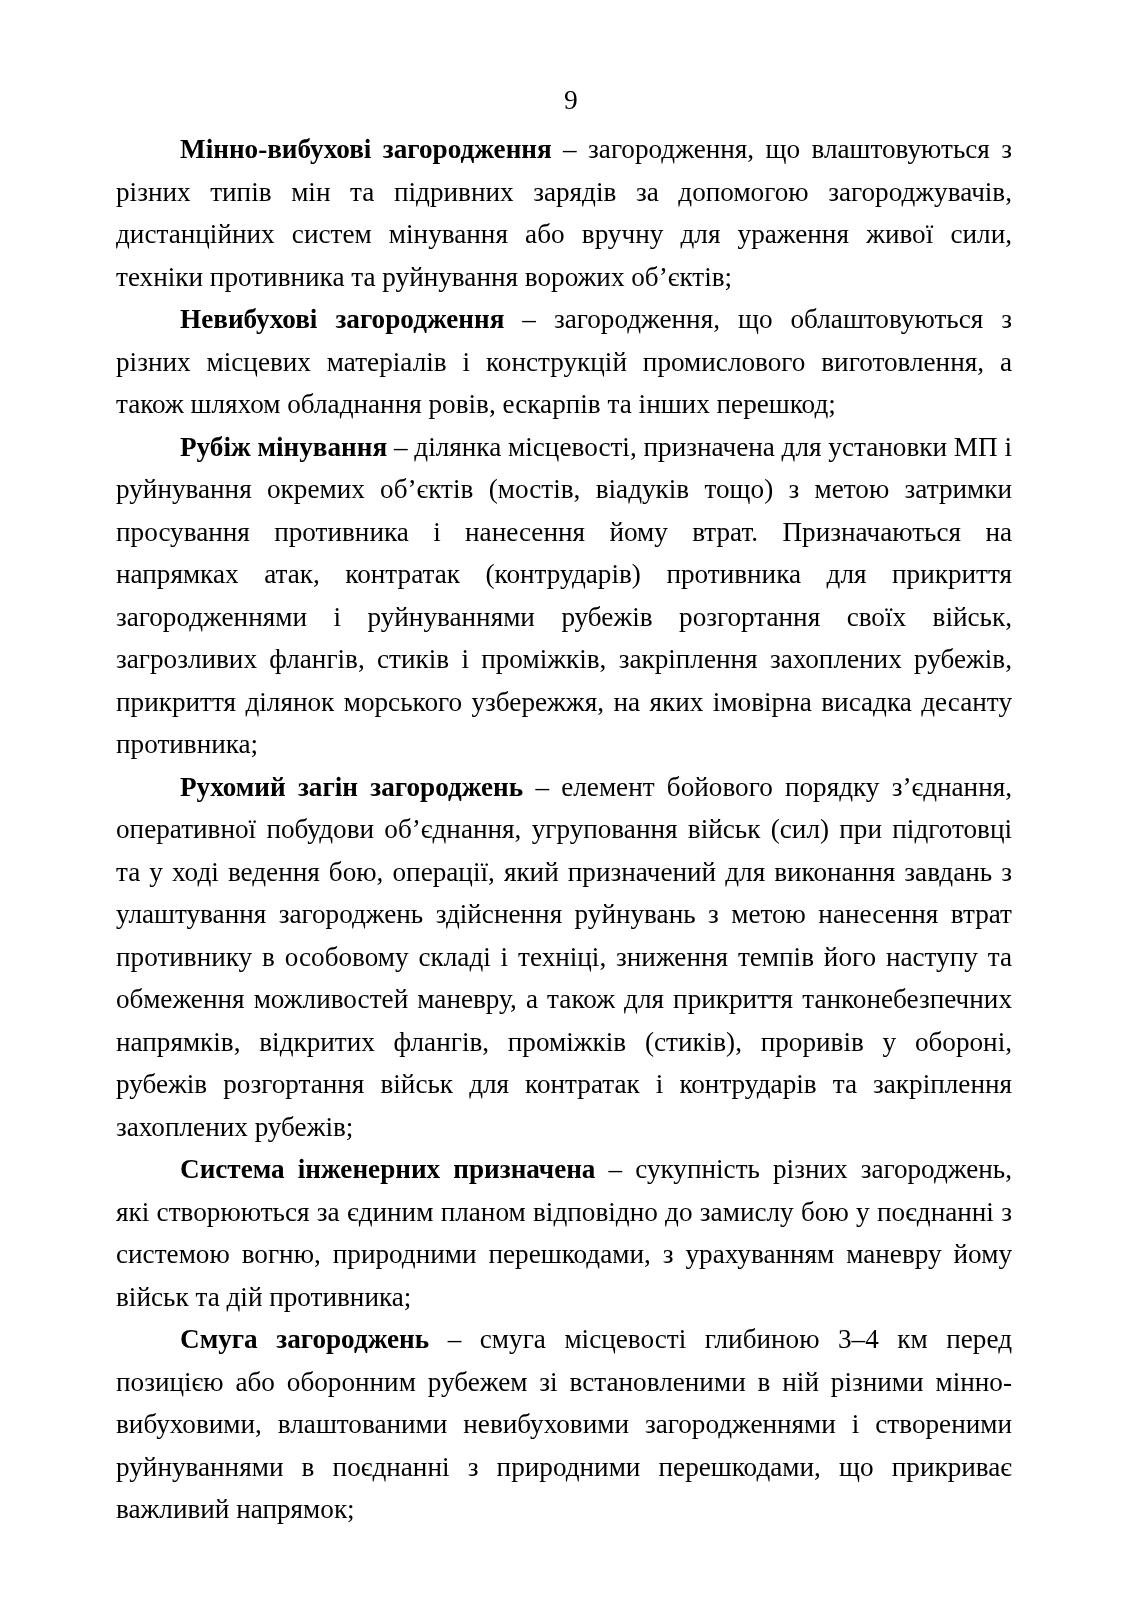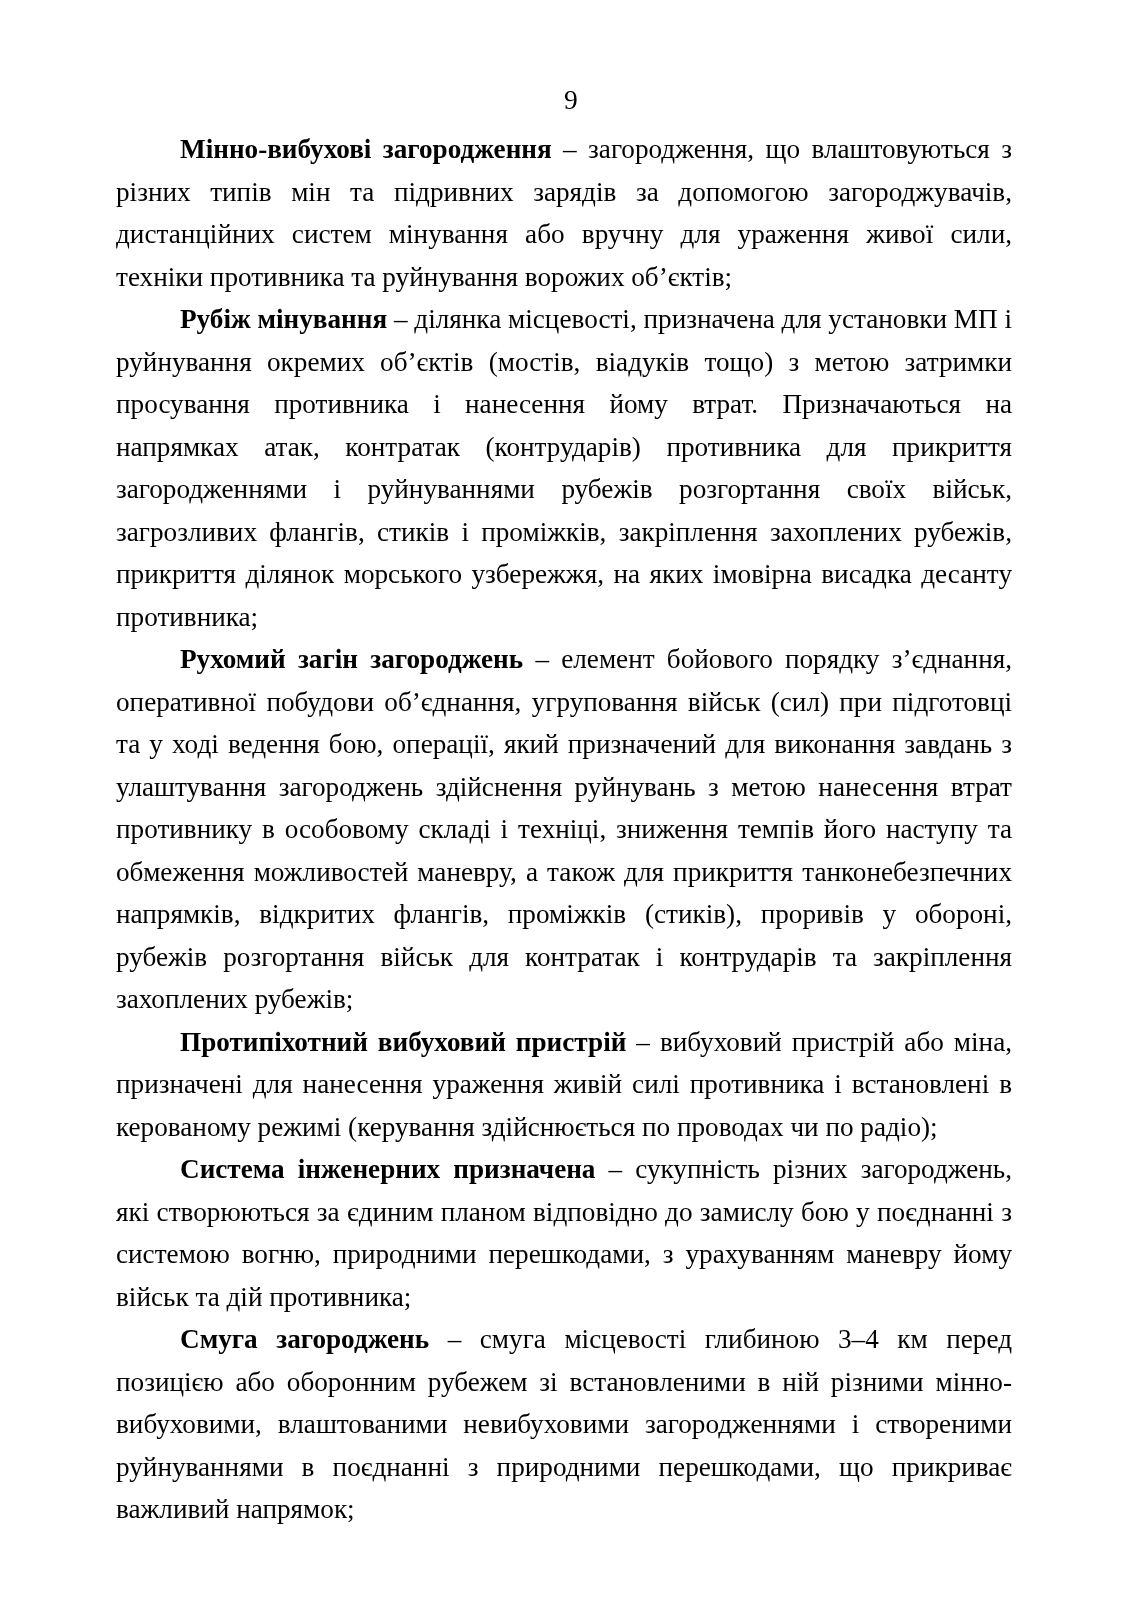--- a/index.html
+++ b/index.html
@@ -63,20 +63,20 @@
 </head>
 <body>
 
 <div class="page">
 
   <div class="page-number">9</div>
 
   <div class="body-text">
 
   <p class="para"><span class="term">Мінно-вибухові загородження</span><span class="dash"> – </span><span class="definition">загородження, що влаштовуються з різних типів мін та підривних зарядів за допомогою загороджувачів, дистанційних систем мінування або вручну для ураження живої сили, техніки противника та руйнування ворожих об’єктів;</span></p>
+      <p class="para"><span class="term">Невибухові загородження</span><span class="dash"> – </span><span class="definition">загородження, що облаштовуються з різних місцевих матеріалів і конструкцій промислового виготовлення, а також шляхом обладнання ровів, ескарпів та інших перешкод;</span></p>
       <p class="para"><span class="term">Рубіж мінування</span><span class="dash"> – </span><span class="definition">ділянка місцевості, призначена для установки МП і руйнування окремих об’єктів (мостів, віадуків тощо) з метою затримки просування противника і нанесення йому втрат. Призначаються на напрямках атак, контратак (контрударів) противника для прикриття загородженнями і руйнуваннями рубежів розгортання своїх військ, загрозливих флангів, стиків і проміжків, закріплення захоплених рубежів, прикриття ділянок морського узбережжя, на яких імовірна висадка десанту противника;</span></p>
       <p class="para"><span class="term">Рухомий загін загороджень</span><span class="dash"> – </span><span class="definition">елемент бойового порядку з’єднання, оперативної побудови об’єднання, угруповання військ (сил) при підготовці та у ході ведення бою, операції, який призначений для виконання завдань з улаштування загороджень здійснення руйнувань з метою нанесення втрат противнику в особовому складі і техніці, зниження темпів його наступу та обмеження можливостей маневру, а також для прикриття танконебезпечних напрямків, відкритих флангів, проміжків (стиків), проривів у обороні, рубежів розгортання військ для контратак і контрударів та закріплення захоплених рубежів;</span></p>
-      <p class="para"><span class="term">Протипіхотний вибуховий пристрій</span><span class="dash"> – </span><span class="definition">вибуховий пристрій або міна, призначені для нанесення ураження живій силі противника і встановлені в керованому режимі (керування здійснюється по проводах чи по радіо);</span></p>
       <p class="para"><span class="term">Система інженерних призначена</span><span class="dash"> – </span><span class="definition">сукупність різних загороджень, які створюються за єдиним планом відповідно до замислу бою у поєднанні з системою вогню, природними перешкодами, з урахуванням маневру йому військ та дій противника;</span></p>
       <p class="para"><span class="term">Смуга загороджень</span><span class="dash"> – </span><span class="definition">смуга місцевості глибиною 3–4 км перед позицією або оборонним рубежем зі встановленими в ній різними мінно-вибуховими, влаштованими невибуховими загородженнями і створеними руйнуваннями в поєднанні з природними перешкодами, що прикриває важливий напрямок;</span></p>
     </div>
 
 </div>
 
 </body></html>

